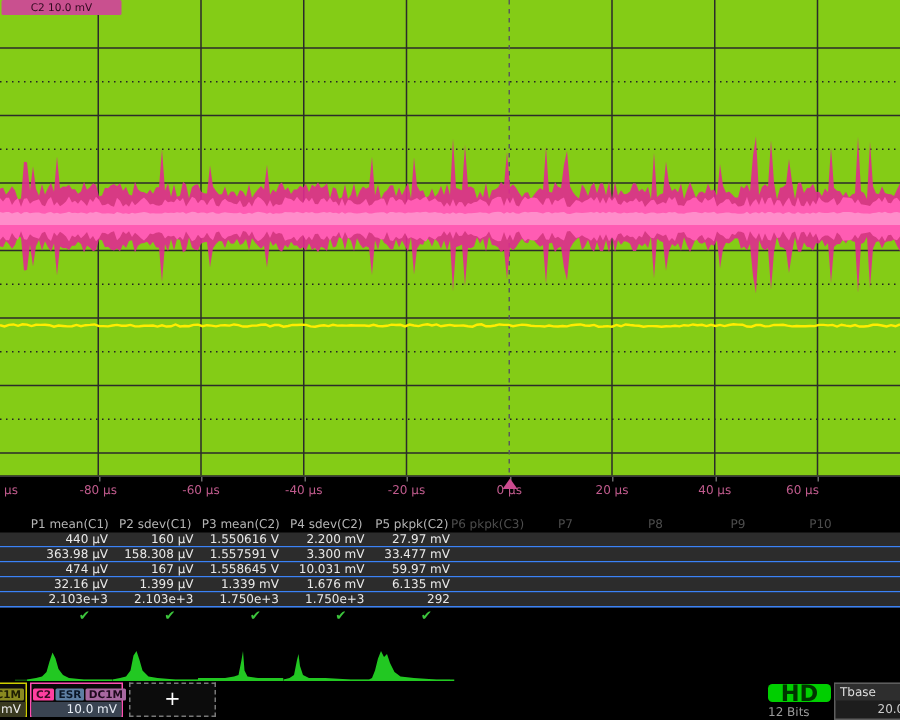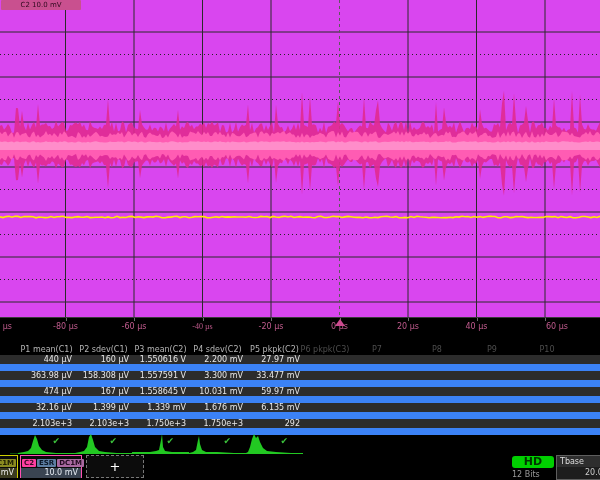--- a/index.html
+++ b/index.html
@@ -1,37 +1,37 @@
 <!DOCTYPE html>
 <html><head>
 <meta charset="utf-8">
 <style>
   html,body{margin:0;padding:0;background:#000;}
   .screen{position:relative;width:600px;height:480px;background:#000;overflow:hidden;
           font-family:"DejaVu Sans",sans-serif;}
 
   
-  .plot{position:absolute;top:0;left:0;width:600px;height:317px;background:#d946ef;}
+  .plot{position:absolute;top:0;left:0;width:600px;height:317px;background:#84cc16;}
   #wave{position:absolute;top:0;left:0;}
   .badge-topleft{position:absolute;top:0;left:1px;min-width:76px;height:10px;
       background:#c9508f;color:#30091f;font-size:7px;line-height:10px;text-align:center;
       border-radius:1px;padding:0 2px;}
 
   
   .axis{position:absolute;top:317px;left:0;width:600px;height:18px;border-top:1px solid #3a3a3a;}
   .tick-label{position:absolute;top:4px;transform:translateX(-50%);font-size:8px;
       color:#c05b8d;white-space:nowrap;}
   .tick-mark{position:absolute;top:0;width:1px;height:3px;background:#6a6a6a;}
   .trig-marker{position:absolute;top:1px;width:0;height:0;border-left:5px solid transparent;
       border-right:5px solid transparent;border-bottom:7px solid #cc4a8e;}
 
   
   .mtable{position:absolute;top:345px;left:0;width:600px;font-size:8px;}
   .mrow{position:relative;height:10px;line-height:10px;white-space:nowrap;}
-  .mrow.data{background:#2c2c2c;border-bottom:7px solid #3b82f6;height:9px;line-height:9px;}
+  .mrow.data{background:#2c2c2c;border-bottom:1px solid #3b82f6;height:9px;line-height:9px;}
   .mcell{display:inline-block;width:57px;text-align:right;padding-right:3px;
       box-sizing:border-box;color:#e9e9e9;overflow:hidden;}
   .mcell.first{margin-left:18px;}
   .hcell{display:inline-block;width:57px;text-align:center;color:#b5b5b5;box-sizing:border-box;}
   .hcell.first{margin-left:18px;}
   .dimh{position:absolute;top:0;color:#4d4d4d;transform:translateX(-50%);}
   .mrow.checks{height:15px;line-height:13px;}
   .mrow.checks .mcell{color:#3cc43c;font-weight:bold;padding-right:15px;font-size:9px;}
 
   
@@ -51,21 +51,21 @@
   .b-esr{background:#5d7ea2;color:#0a1626;}
   .b-dc1m{background:#a868a0;color:#200a1e;}
   .b-dc1m-y{background:#8a8a20;color:#1e1e04;}
   .descval{height:10px;line-height:10px;font-size:8px;text-align:right;padding-right:3px;
       background:#3a4452;color:#e6ecf4;}
   .c1box .descval{background:#3a3a20;color:#eee;}
   .addbox{position:absolute;top:0;left:86px;width:58px;height:23px;box-sizing:border-box;
       border:1px dashed #787878;background:#0c0c0c;color:#fff;font-size:13px;
       text-align:center;line-height:21px;}
   .hdbadge{position:absolute;top:1px;left:512px;width:42px;height:12px;background:#00cf00;
-      border-radius:3px;color:#003300;font-size:11px;font-weight:bold;text-align:center;
+      border-radius:3px;color:#003300;font-size:15px;font-weight:bold;text-align:center;
       line-height:12px;}
   .hdbits{position:absolute;top:15px;left:512px;width:42px;color:#9a9a9a;font-size:8px;
       }
   .tbasebox{position:absolute;top:0;left:556px;width:60px;height:25px;box-sizing:border-box;
       background:#1d1d1d;border:1px solid #5e5e5e;}
   .tbasebox .tb-title{height:11px;line-height:11px;font-size:8px;color:#ddd;padding-left:3px;
       background:#2e2e2e;}
   .tbasebox .tb-val{height:12px;line-height:12px;font-size:8px;color:#ccc;padding-left:28px;
       white-space:nowrap;}
 </style>
@@ -106,32 +106,32 @@
     <div class="badge-topleft">C2 10.0 mV</div>
   </div>
 
   <div class="axis" id="axis">
       <div class="tick-label" style="left: -3px;">-100 µs</div>
       <div class="tick-mark" style="left: 65.5px;"></div>
       <div class="tick-label" style="left: 65.5px;">-80 µs</div>
       <div class="tick-mark" style="left: 134px;"></div>
       <div class="tick-label" style="left: 134px;">-60 µs</div>
       <div class="tick-mark" style="left: 202.5px;"></div>
-      <div class="tick-label" style="left: 202.5px; font-family: Liberation Serif, serif;">-40 µs</div>
+      <div class="tick-label" style="left: 202.5px;">-40 µs</div>
       <div class="tick-mark" style="left: 271px;"></div>
       <div class="tick-label" style="left: 271px; text-align: right;">-20 µs</div>
       <div class="tick-mark" style="left: 339.5px;"></div>
       <div class="tick-label" style="left: 339.5px;">0 µs</div>
       <div class="trig-marker" style="left: 334.5px;"></div>
       <div class="tick-mark" style="left: 408px;"></div>
       <div class="tick-label" style="left: 408px;">20 µs</div>
       <div class="tick-mark" style="left: 476.5px;"></div>
       <div class="tick-label" style="left: 476.5px;">40 µs</div>
       <div class="tick-mark" style="left: 545px;"></div>
-      <div class="tick-label" style="left: 545px; padding-left: 24px;">60 µs</div>
+      <div class="tick-label" style="left: 523px; padding-left: 24px;">60 µs</div>
     </div>
 
   <div class="mtable" id="mtable">
       <div class="mrow"><span class="hcell first">P1 mean(C1)</span><span class="hcell">P2 sdev(C1)</span><span class="hcell">P3 mean(C2)</span><span class="hcell">P4 sdev(C2)</span><span class="hcell">P5 pkpk(C2)</span><span class="dimh" style="left: 325px;">P6 pkpk(C3)</span><span class="dimh" style="left: 377px;">P7</span><span class="dimh" style="left: 437px;">P8</span><span class="dimh" style="left: 492px;">P9</span><span class="dimh" style="left: 547px;">P10</span></div>
       <div class="mrow data"><span class="mcell first">440 µV</span><span class="mcell">160 µV</span><span class="mcell">1.550616 V</span><span class="mcell">2.200 mV</span><span class="mcell">27.97 mV</span></div>
       <div class="mrow data"><span class="mcell first">363.98 µV</span><span class="mcell">158.308 µV</span><span class="mcell">1.557591 V</span><span class="mcell">3.300 mV</span><span class="mcell">33.477 mV</span></div>
       <div class="mrow data"><span class="mcell first">474 µV</span><span class="mcell">167 µV</span><span class="mcell">1.558645 V</span><span class="mcell">10.031 mV</span><span class="mcell">59.97 mV</span></div>
       <div class="mrow data"><span class="mcell first">32.16 µV</span><span class="mcell">1.399 µV</span><span class="mcell">1.339 mV</span><span class="mcell">1.676 mV</span><span class="mcell">6.135 mV</span></div>
       <div class="mrow data"><span class="mcell first">2.103e+3</span><span class="mcell">2.103e+3</span><span class="mcell">1.750e+3</span><span class="mcell">1.750e+3</span><span class="mcell">292</span></div>
       <div class="mrow checks"><span class="mcell first">✔</span><span class="mcell">✔</span><span class="mcell">✔</span><span class="mcell">✔</span><span class="mcell">✔</span></div>

